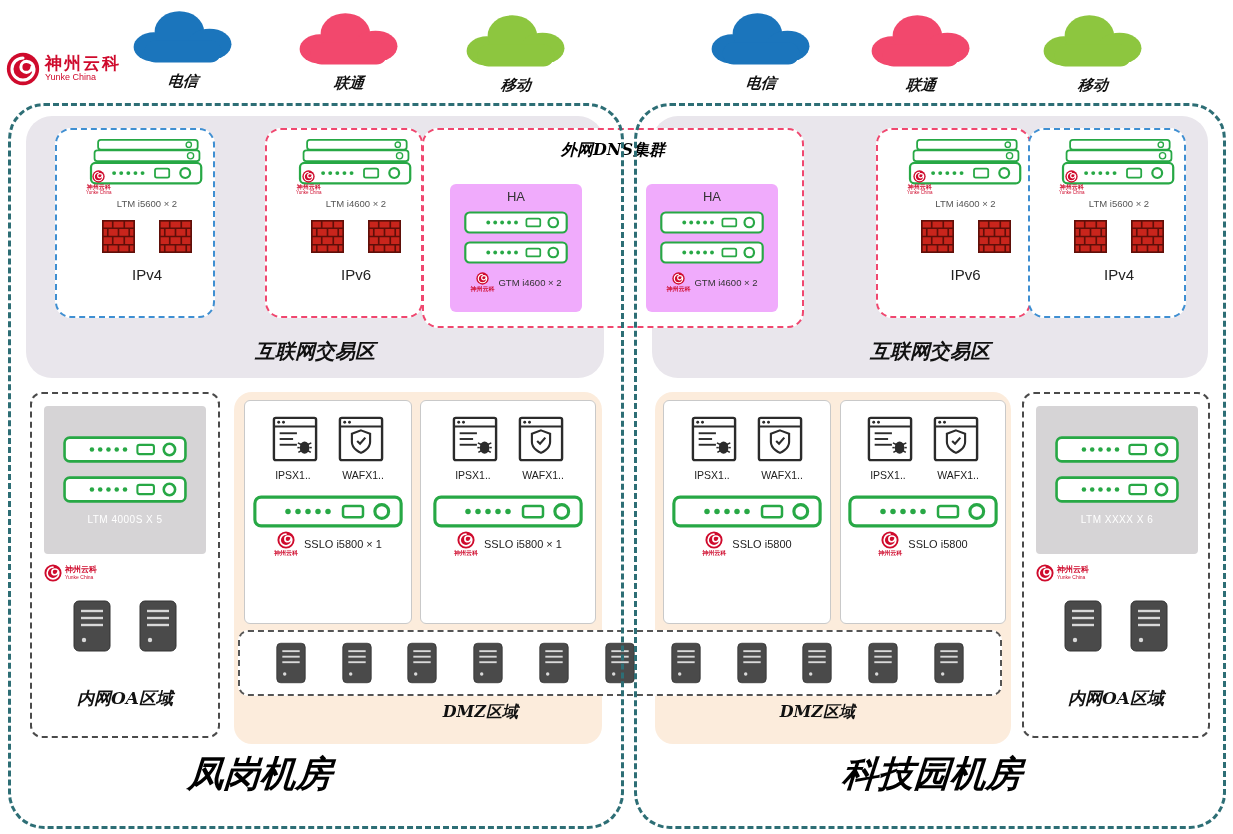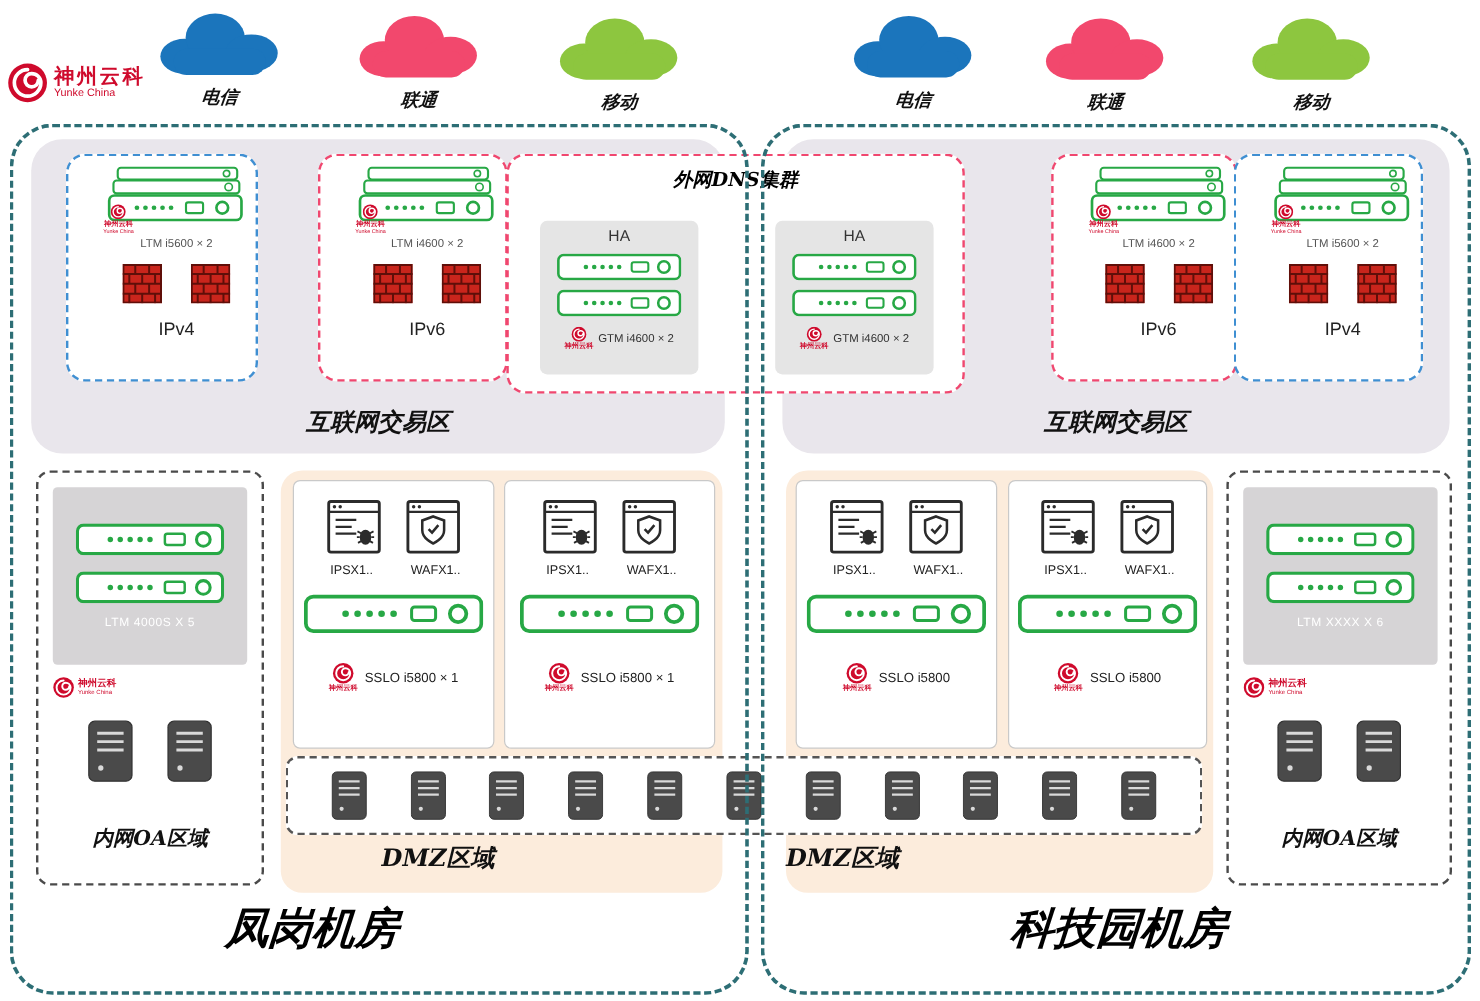--- a/index.html
+++ b/index.html
@@ -50,21 +50,21 @@
   .pb-model{margin-top:8px;font-size:9.5px;color:#555;}
   .pb-firewalls{margin-top:11px;display:flex;gap:24px;}
   .fw{width:33px;height:33px;}
   .pb-proto{margin-top:13px;font-size:15px;color:#222;}
 
   
   .dns-box{position:absolute;left:422px;top:128px;width:378px;height:196px;background:#fff;
            border:2px dashed #f0476f;border-radius:16px;z-index:5;}
   .dns-title{position:absolute;left:0;right:0;top:10px;text-align:center;
              font-family:"DejaVu Serif",serif;font-style:italic;font-weight:bold;font-size:16px;color:#000000;}
-  .ha-box{position:absolute;top:54px;width:132px;height:128px;background:#e5e5e5;border-radius:6px;
+  .ha-box{position:absolute;top:54px;width:132px;height:128px;background:#f0abfc;border-radius:6px;
           display:flex;flex-direction:column;align-items:center;}
   .ha-title{font-size:13px;color:#333;margin-top:5px;}
   .dev{width:104px;height:23px;display:block;}
   .ha-box .dev{margin-top:7px;}
   .ha-bottom{display:flex;align-items:center;gap:4px;margin-top:8px;}
   .ha-model{font-size:9.5px;color:#333;}
 
   
   .oa-zone{position:absolute;top:392px;height:346px;background:#fff;border:2px dashed #4a4a4a;
            border-radius:12px;z-index:2;box-sizing:border-box;}
@@ -80,24 +80,24 @@
 
   
   .dmz{position:absolute;top:392px;height:352px;background:#fcecdc;border-radius:18px;z-index:1;}
   .sslo-box{position:absolute;top:400px;height:224px;background:#fff;border:1px solid #c9c9c9;border-radius:6px;
             display:flex;flex-direction:column;align-items:center;z-index:2;box-sizing:border-box;}
   .sslo-icons{display:flex;gap:20px;margin-top:15px;}
   .tile{width:46px;height:46px;}
   .sslo-labels{display:flex;gap:18px;margin-top:7px;}
   .sslo-labels span{font-size:10.5px;color:#222;width:52px;text-align:center;}
   .dev-sslo{width:150px;height:33px;display:block;margin-top:14px;}
-  .sslo-bottom{display:flex;align-items:center;gap:6px;margin-top:24px;}
+  .sslo-bottom{display:flex;align-items:center;gap:6px;margin-top:3px;}
   .sslo-model{font-size:11px;color:#222;}
-  .dmz-label{position:absolute;width:200px;text-align:left;z-index:3;
-             font-family:"DejaVu Serif",serif;font-style:italic;font-weight:bold;font-size:20px;color:#111;}
+  .dmz-label{position:absolute;width:200px;text-align:right;z-index:3;
+             font-family:"DejaVu Serif",serif;font-style:italic;font-weight:bold;font-size:16px;color:#111;}
 
   
   .server-row{position:absolute;left:238px;top:630px;width:764px;height:66px;background:#fff;
               border:2px dashed #555;border-radius:10px;display:flex;align-items:center;
               justify-content:space-evenly;z-index:6;box-sizing:border-box;}
   .srv-sm{width:30px;height:42px;}
 
   
   .dc-name{position:absolute;top:750px;width:320px;text-align:center;z-index:3;
            font-family:"DejaVu Serif",serif;font-style:italic;font-weight:bold;font-size:36px;color:#000;

